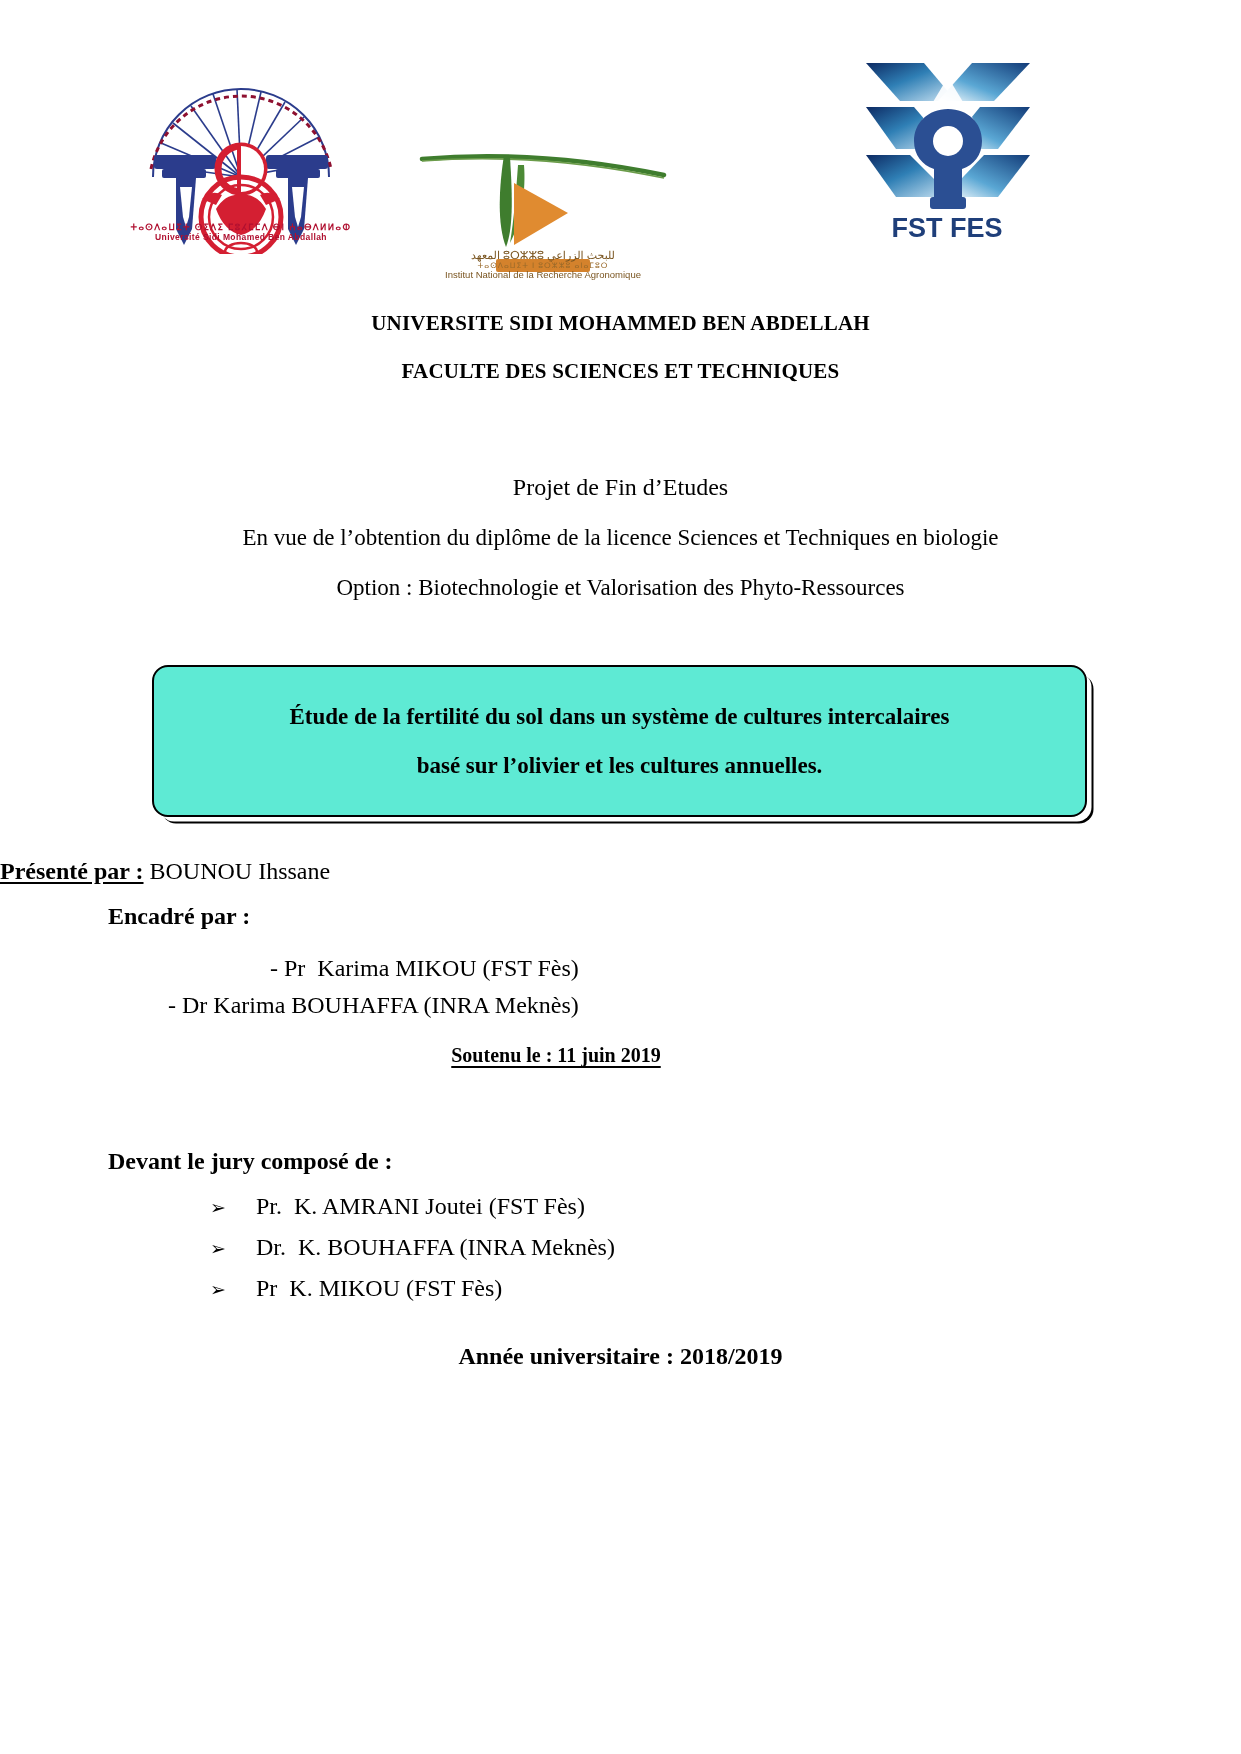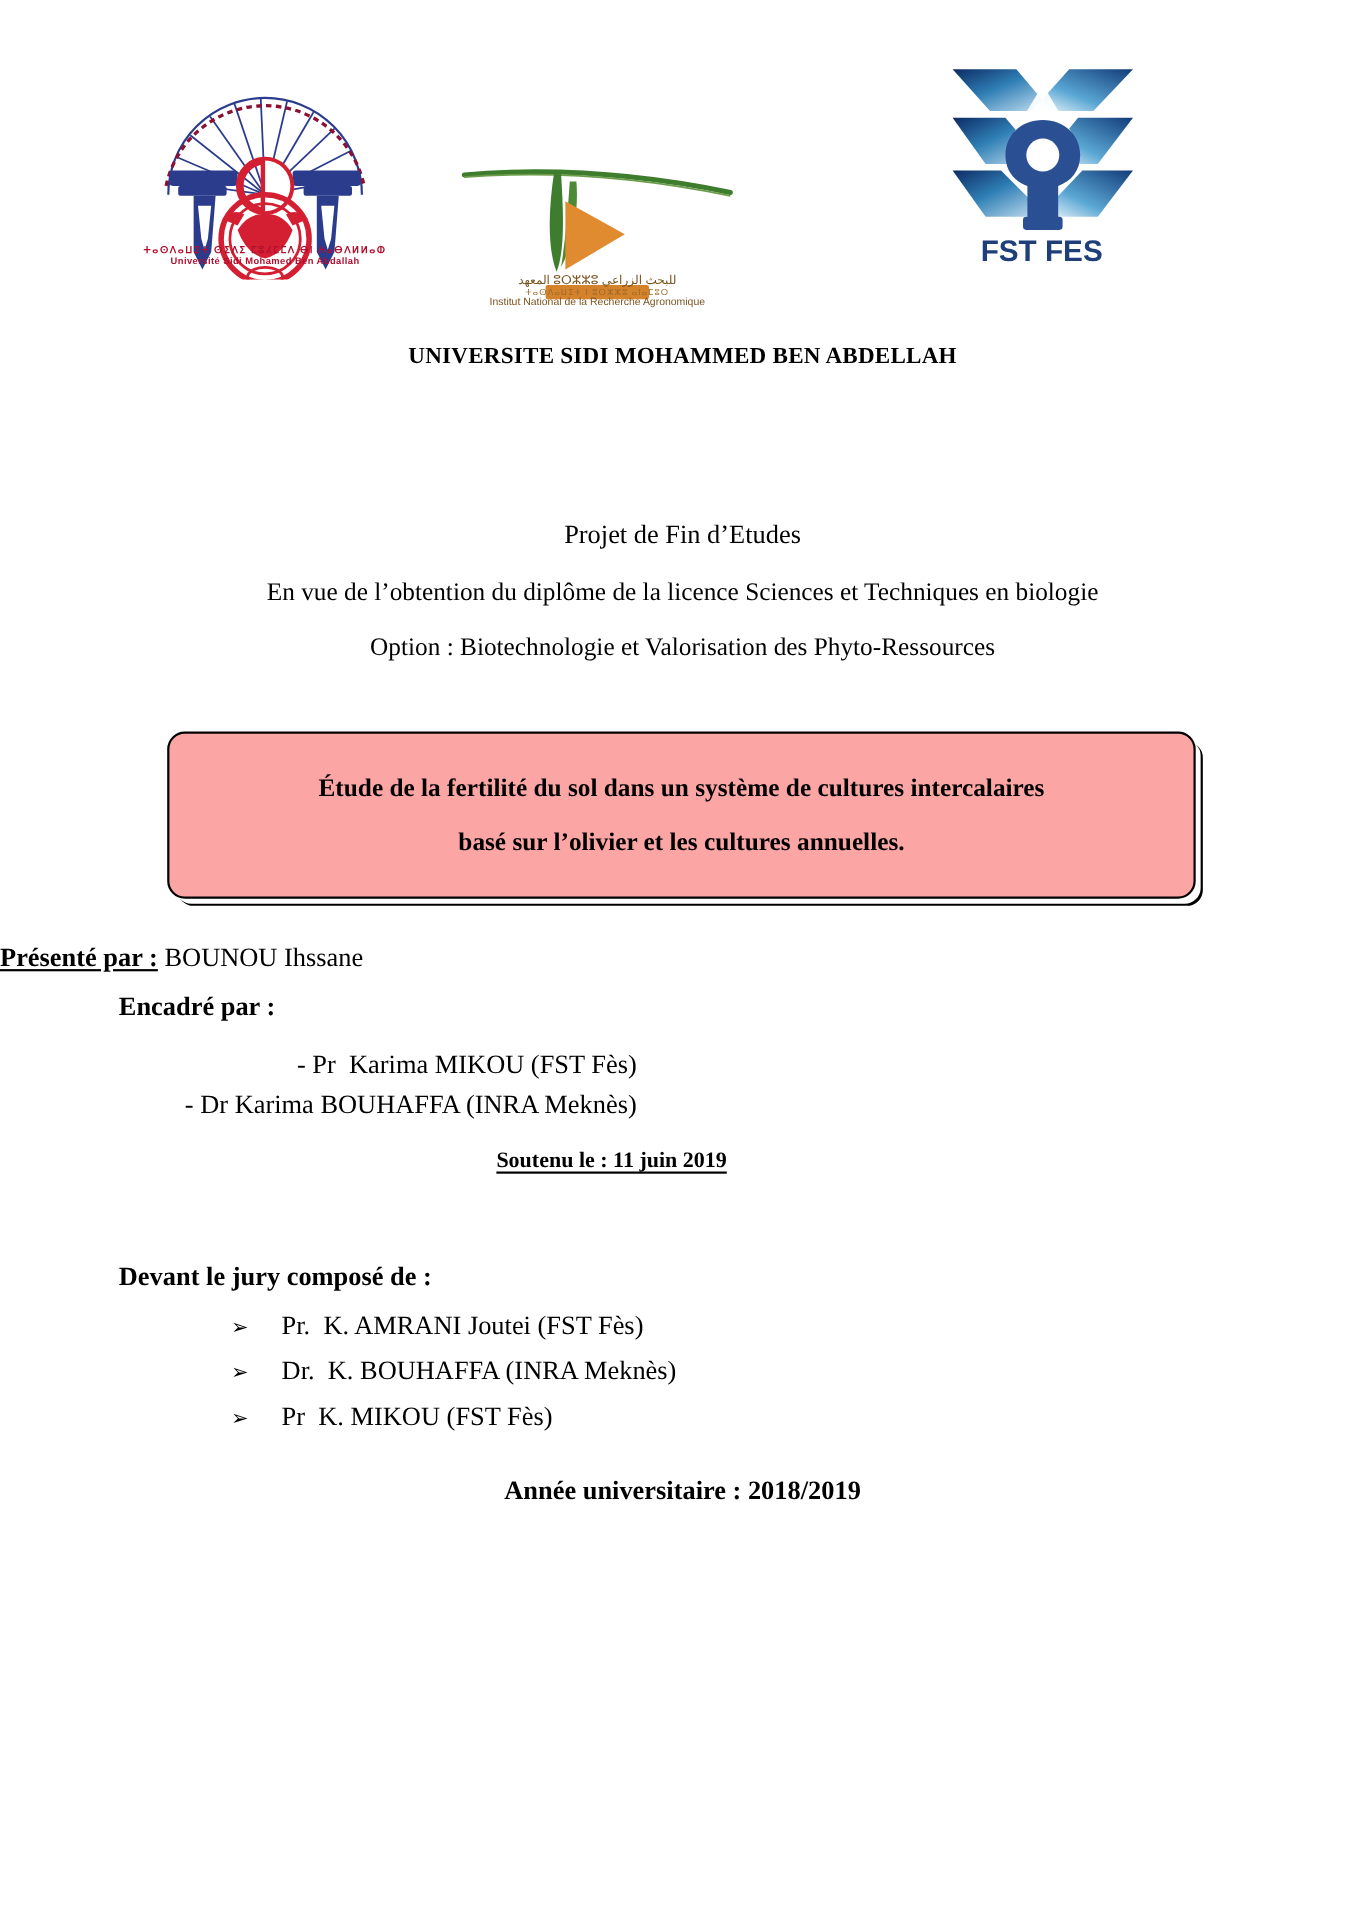--- a/index.html
+++ b/index.html
@@ -92,21 +92,21 @@
   .title-box {
     position: absolute;
     left: 152px;
     top: 665px;
     width: 935px;
     height: 152px;
     box-sizing: border-box;
     border: 2.5px solid #000;
     border-radius: 16px;
     box-shadow: 6px 6px 0 -1.5px #ffffff, 8px 8px 0 -1.5px #000000;
-    background: #fca5a5;
+    background: #5eead4;
     display: flex;
     flex-direction: column;
     align-items: center;
     justify-content: center;
   }
   .title-box .tline {
     font-weight: bold;
     font-size: 23px;
     text-align: center;
     line-height: 1.0;
@@ -312,20 +312,21 @@
         </g>
         <circle cx="88" cy="84" r="15" fill="#ffffff"></circle>
         <rect x="70" y="140" width="36" height="12" rx="3" fill="#2b4f93"></rect>
 
         <text x="87" y="180" text-anchor="middle" font-family="Liberation Sans, sans-serif" font-size="27" font-weight="bold" fill="#1f3f7a">FST FES</text>
       </svg>
     </div>
   </div>
 
   <div class="univ-line l1">UNIVERSITE SIDI MOHAMMED BEN ABDELLAH</div>
+  <div class="univ-line l2">FACULTE DES SCIENCES ET TECHNIQUES</div>
 
   <div class="block-line pfe">Projet de Fin d’Etudes</div>
   <div class="block-line envue">En vue de l’obtention du diplôme de la licence Sciences et Techniques en biologie</div>
   <div class="block-line option">Option : Biotechnologie et Valorisation des Phyto-Ressources</div>
 
   <div class="title-box">
     <div class="tline t1">Étude de la fertilité du sol dans un système de cultures intercalaires</div>
     <div class="tline t2">basé sur l’olivier et les cultures annuelles.</div>
   </div>
 

